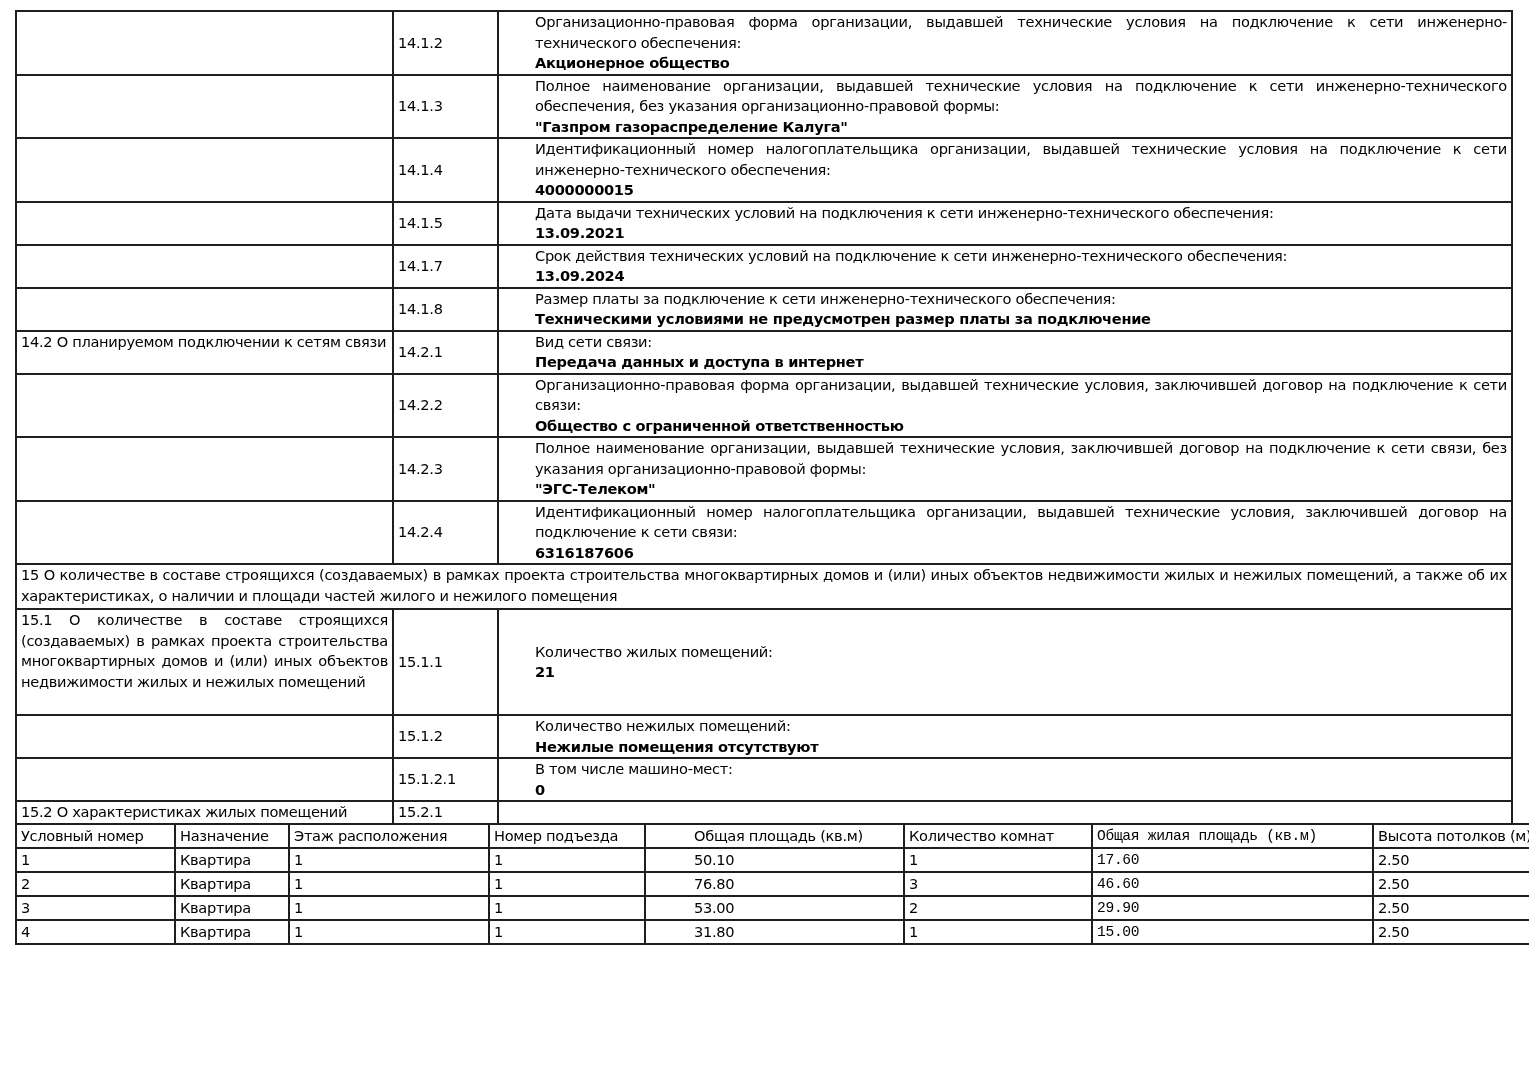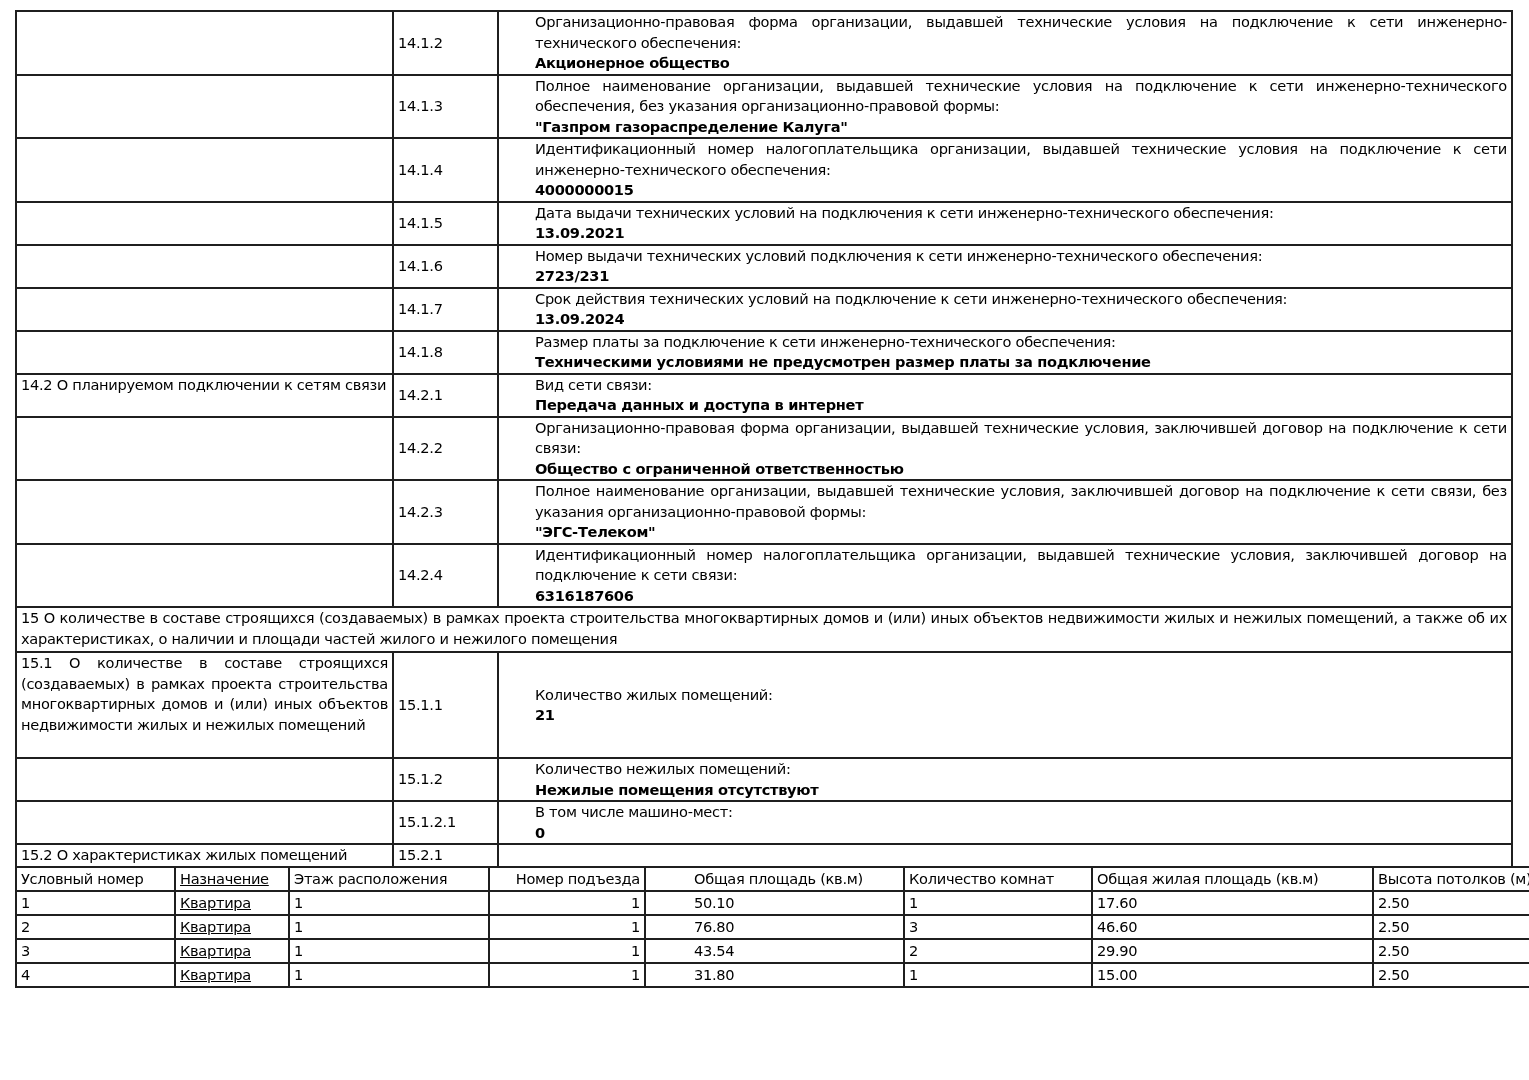--- a/index.html
+++ b/index.html
@@ -42,26 +42,26 @@
   td.section-heading {
     text-align: justify;
     vertical-align: top;
     height: 43px;
   }
   tr.short-row td { height: 21px; margin-top: 42px; }
   
   table.apartments { margin-top: -2px; }
   table.apartments td { height: 22px; white-space: nowrap; }
   td.a1 { width: 149px; }
-  td.a2 { width: 104px; text-decoration: underline; }
+  td.a2 { width: 104px; }
   td.a3 { width: 190px; border-radius: 12px; }
-  td.a4 { width: 146px; text-align: right; }
+  td.a4 { width: 146px; }
   td.a5 { width: 205px; padding-left: 48px; }
   td.a6 { width: 178px; }
-  td.a7 { width: 271px; }
+  td.a7 { width: 271px; font-family: Liberation Mono, monospace; }
   td.a8 { width: 191px; }
 </style>
 </head>
 <body>
 
 <div class="page">
 
   <table>
     <tbody>
       <tr>
@@ -87,28 +87,20 @@
           <div class="lbl">Идентификационный номер налогоплательщика организации, выдавшей технические условия на подключение к сети инженерно-технического обеспечения:</div>
           <div class="val">4000000015</div>
         </td>
       </tr>
       <tr>
         <td class="sec-cell"></td>
         <td class="code-cell">14.1.5</td>
         <td class="cont-cell">
           <div class="lbl">Дата выдачи технических условий на подключения к сети инженерно-технического обеспечения:</div>
           <div class="val">13.09.2021</div>
-        </td>
-      </tr>
-      <tr>
-        <td class="sec-cell"></td>
-        <td class="code-cell">14.1.6</td>
-        <td class="cont-cell">
-          <div class="lbl">Номер выдачи технических условий подключения к сети инженерно-технического обеспечения:</div>
-          <div class="val">2723/231</div>
         </td>
       </tr>
       <tr>
         <td class="sec-cell"></td>
         <td class="code-cell">14.1.7</td>
         <td class="cont-cell">
           <div class="lbl">Срок действия технических условий на подключение к сети инженерно-технического обеспечения:</div>
           <div class="val">13.09.2024</div>
         </td>
       </tr>
@@ -221,21 +213,21 @@
         <td class="a5">76.80</td>
         <td class="a6">3</td>
         <td class="a7">46.60</td>
         <td class="a8">2.50</td>
       </tr>
       <tr>
         <td class="a1">3</td>
         <td class="a2">Квартира</td>
         <td class="a3">1</td>
         <td class="a4">1</td>
-        <td class="a5">43.54</td>
+        <td class="a5">53.00</td>
         <td class="a6">2</td>
         <td class="a7">29.90</td>
         <td class="a8">2.50</td>
       </tr>
       <tr>
         <td class="a1">4</td>
         <td class="a2">Квартира</td>
         <td class="a3">1</td>
         <td class="a4">1</td>
         <td class="a5">31.80</td>

